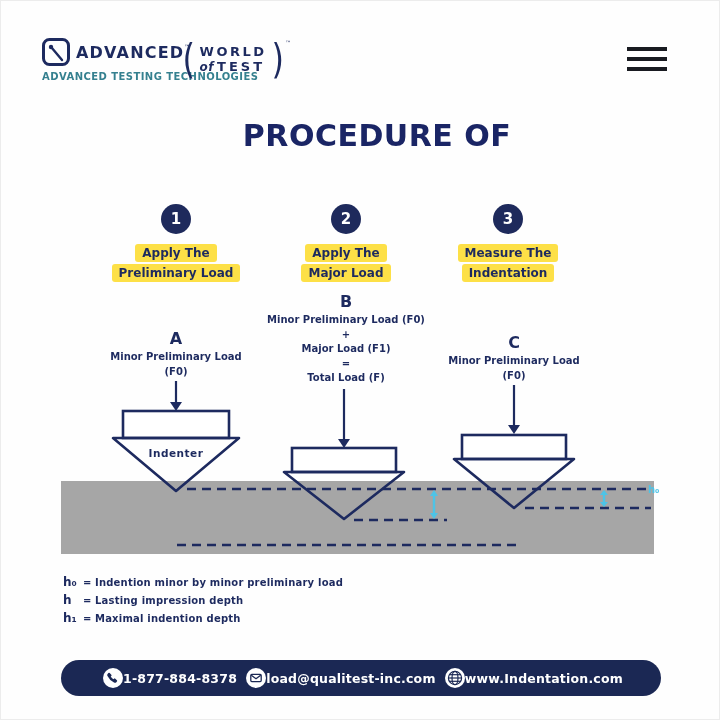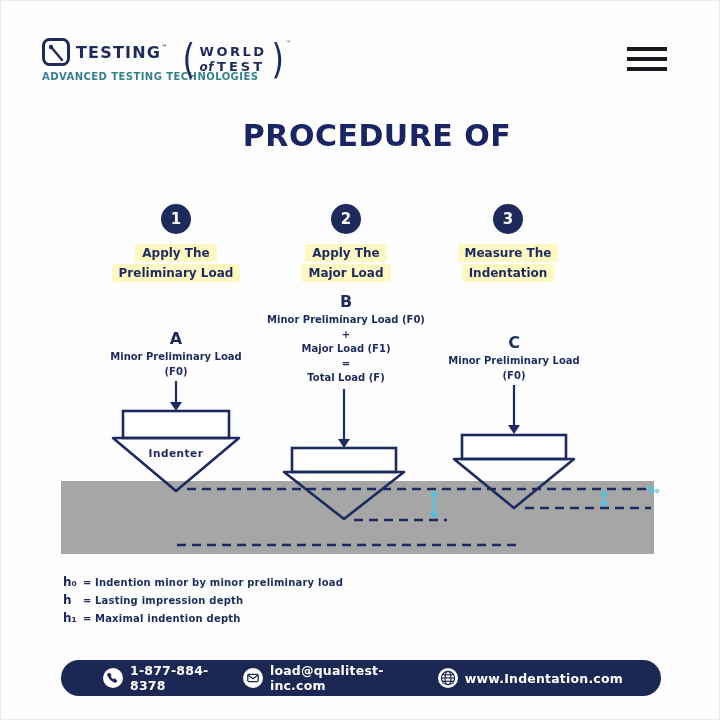--- a/index.html
+++ b/index.html
@@ -25,21 +25,21 @@
   .hamburger .bar { height:3.5px; background:#191b21; margin-bottom:6.5px; }
 
   
   .title { position:absolute; top:116px; left:16px; width:720px; text-align:center;
            color:#1a2565; font-weight:bold; font-size:30px; line-height:37px; letter-spacing:0.5px; }
 
   
   .step { position:absolute; top:203px; width:160px; text-align:center; }
   .step-circle { width:30px; height:30px; border-radius:50%; background:#1e2a5c; color:#ffffff;
                  font-size:15px; font-weight:bold; line-height:30px; margin:0 auto 8px auto; }
-  .hl { display:inline-block; background:#fef9c3; border-radius:3px; padding:2px 7px;
+  .hl { display:inline-block; background:#fde047; border-radius:3px; padding:2px 7px;
         font-size:12px; font-weight:bold; color:#1d2a5f; margin-top:2px; }
 
   
   .sec { position:absolute; width:200px; text-align:center; color:#1d2a5f; }
   .sec-letter { font-size:16px; font-weight:bold; margin-bottom:2px; }
   .sec-line, .sec-op { font-size:10px; font-weight:bold; line-height:14.5px; }
 
   
   .diagram { position:absolute; left:0; top:0; width:720px; height:720px; pointer-events:none; }
 
@@ -47,37 +47,37 @@
   .legend { position:absolute; left:62px; top:574px; color:#1d2a5f; }
   .legend-row { display:flex; align-items:baseline; margin-bottom:4px; }
   .legend-sym { font-size:12px; font-weight:bold; width:20px; }
   .legend-eq  { font-size:10px; font-weight:bold; width:12px; }
   .legend-text { font-size:10px; font-weight:bold; letter-spacing:0.2px; }
 
   
   .footer { position:absolute; left:60px; top:659px; width:600px; height:36px; background:#1b2854;
             border-radius:18px; display:flex; align-items:center; justify-content:space-between;
             padding:0 38px 0 42px; color:#ffffff; }
-  .contact { display:flex; align-items:center; gap:7px; font-size:12.5px; font-weight:bold;
+  .contact { display:flex; align-items:center; font-size:12.5px; font-weight:bold;
              letter-spacing:0.2px; cursor:pointer; }
   .cicon { width:20px; height:20px; flex:0 0 auto; }
 </style>
 </head>
 <body>
 
 <div class="canvas">
 
   <div class="brand">
     <div class="brand-row">
       <svg class="qmark" width="30" height="30" viewBox="0 0 30 30">
         <rect x="2.5" y="2.5" width="25" height="25" rx="6" fill="none" stroke="#1d2a5f" stroke-width="3"></rect>
         <circle cx="10" cy="10" r="2.2" fill="#1d2a5f"></circle>
         <line x1="10.5" y1="10.5" x2="21" y2="23" stroke="#1d2a5f" stroke-width="2.4" stroke-linecap="round"></line>
       </svg>
-      <div class="brand-name"><span>TESTING</span><sup class="tm">™</sup></div>
+      <div class="brand-name"><span>ADVANCED</span><sup class="tm">™</sup></div>
     </div>
     <div class="brand-tagline">ADVANCED TESTING TECHNOLOGIES</div>
   </div>
 
   <div class="wot">
     <span class="paren">(</span>
     <div class="wot-mid">
       <div class="wot-l1">WORLD</div>
       <div class="wot-l2"><span class="wot-of">of</span><span>TEST</span></div>
     </div>

